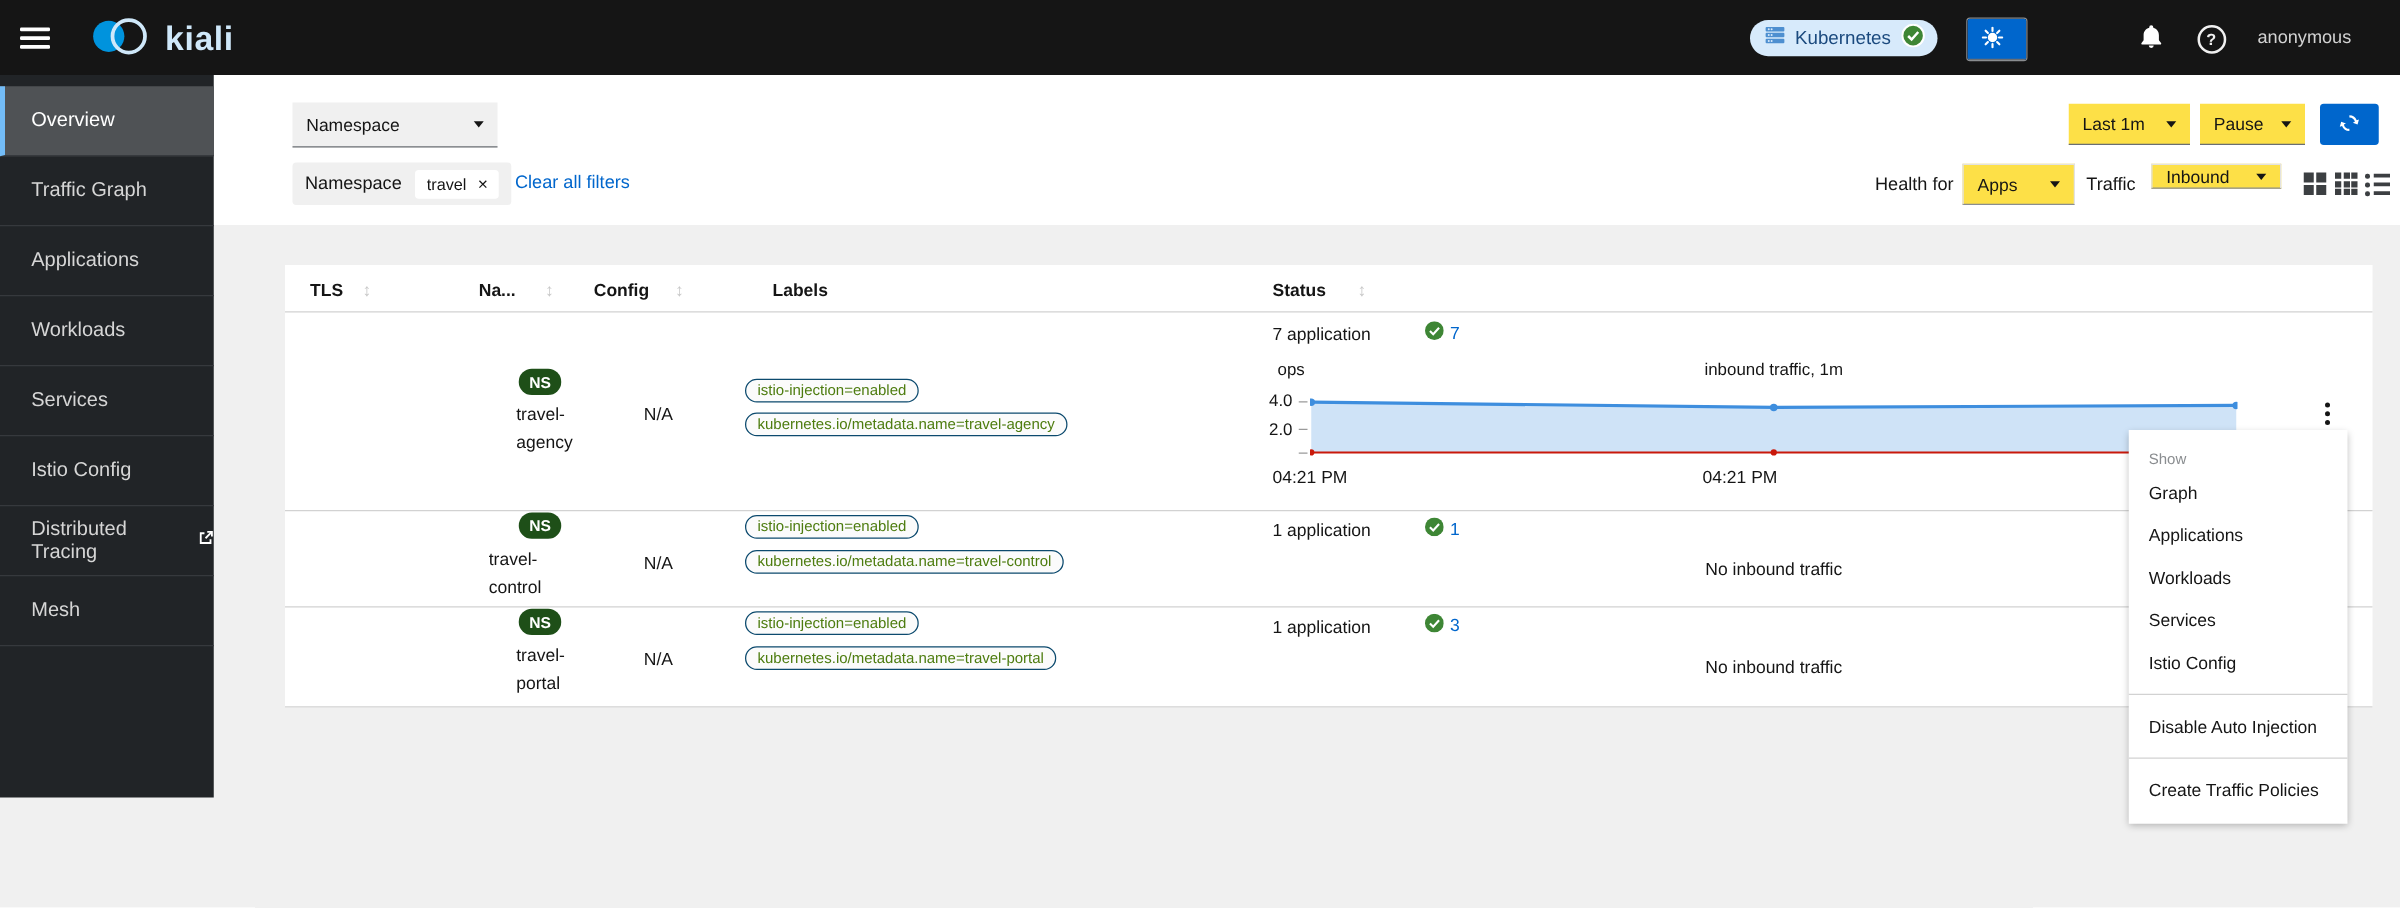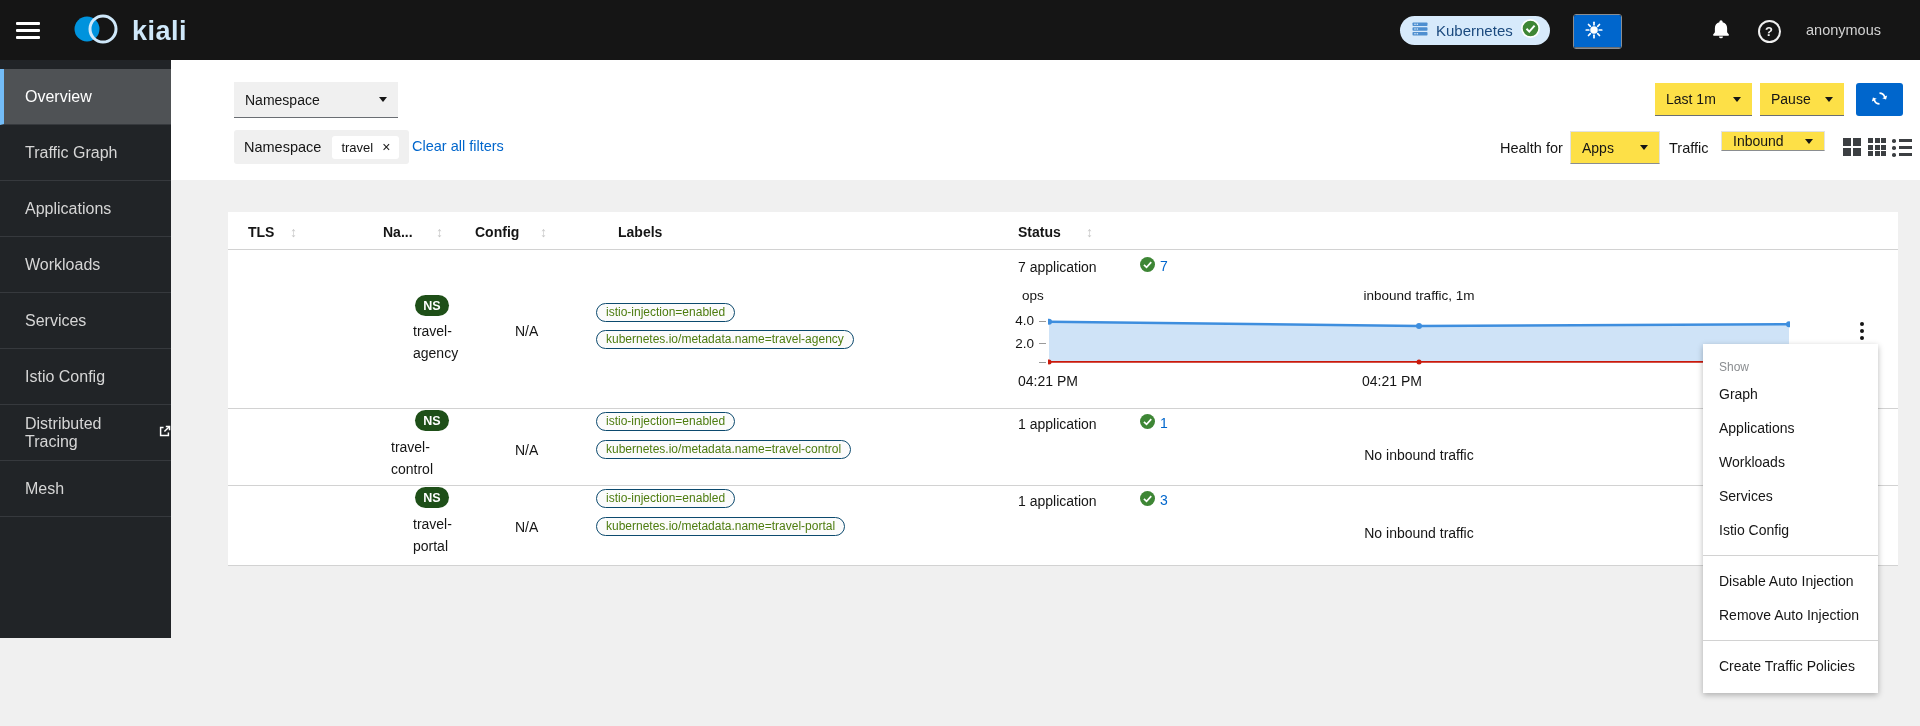--- a/index.html
+++ b/index.html
@@ -374,18 +374,17 @@
 
   <div class="menu">
     <div class="menu-label">Show</div>
     <div class="menu-item">Graph</div>
     <div class="menu-item">Applications</div>
     <div class="menu-item">Workloads</div>
     <div class="menu-item">Services</div>
     <div class="menu-item">Istio Config</div>
     <div class="menu-div"></div>
     <div class="menu-item">Disable Auto Injection</div>
-    <div class="menu-item">Remove Auto Injection</div>
     <div class="menu-div"></div>
     <div class="menu-item">Create Traffic Policies</div>
   </div>
 
 </div>
 
 </body></html>

